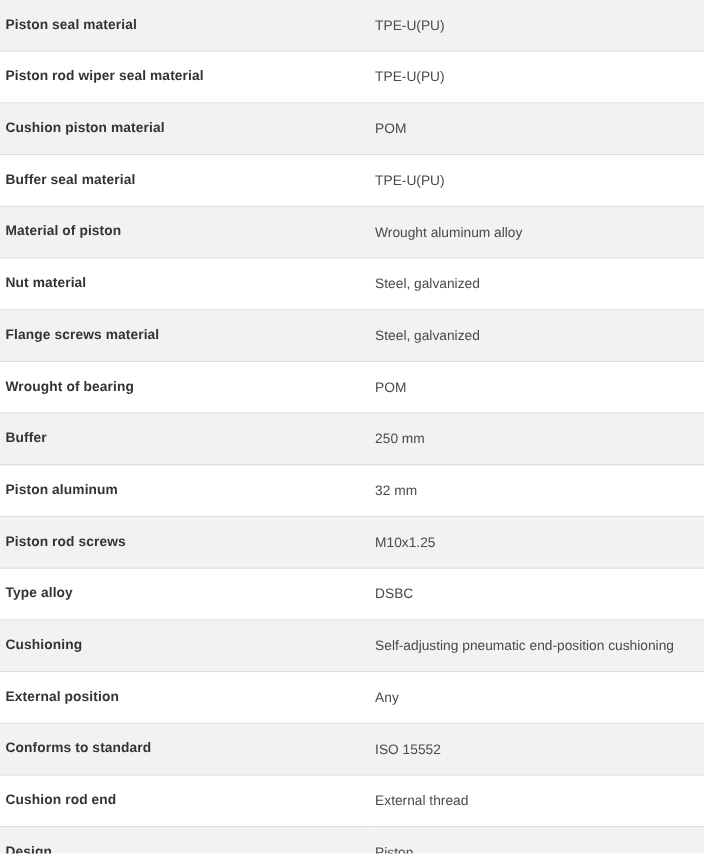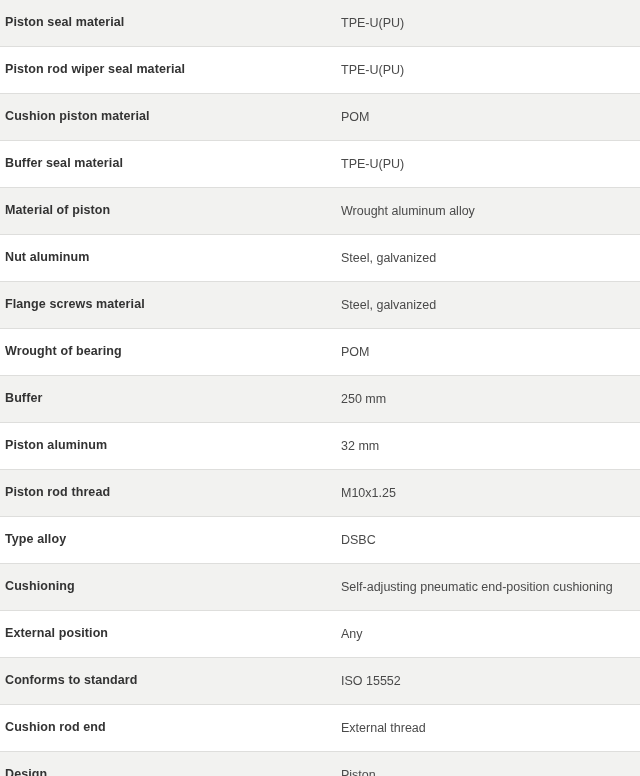--- a/index.html
+++ b/index.html
@@ -88,21 +88,21 @@
     </tr>
 
     <tr class="alt">
       <td class="label-cell">Material of piston</td>
       <td class="value-cell">
         <span class="value-line">Wrought aluminum alloy</span>
       </td>
     </tr>
 
     <tr>
-      <td class="label-cell">Nut aluminum</td>
+      <td class="label-cell">Nut material</td>
       <td class="value-cell">
         <span class="value-line">Steel, galvanized</span>
       </td>
     </tr>
 
     <tr class="alt">
       <td class="label-cell">Flange screws material</td>
       <td class="value-cell">
         <span class="value-line">Steel, galvanized</span>
       </td>
@@ -123,21 +123,21 @@
     </tr>
 
     <tr>
       <td class="label-cell">Piston aluminum</td>
       <td class="value-cell">
         <span class="value-line">32 mm</span>
       </td>
     </tr>
 
     <tr class="alt">
-      <td class="label-cell">Piston rod thread</td>
+      <td class="label-cell">Piston rod screws</td>
       <td class="value-cell">
         <span class="value-line">M10x1.25</span>
       </td>
     </tr>
 
     <tr>
       <td class="label-cell">Type alloy</td>
       <td class="value-cell">
         <span class="value-line">DSBC</span>
       </td>

